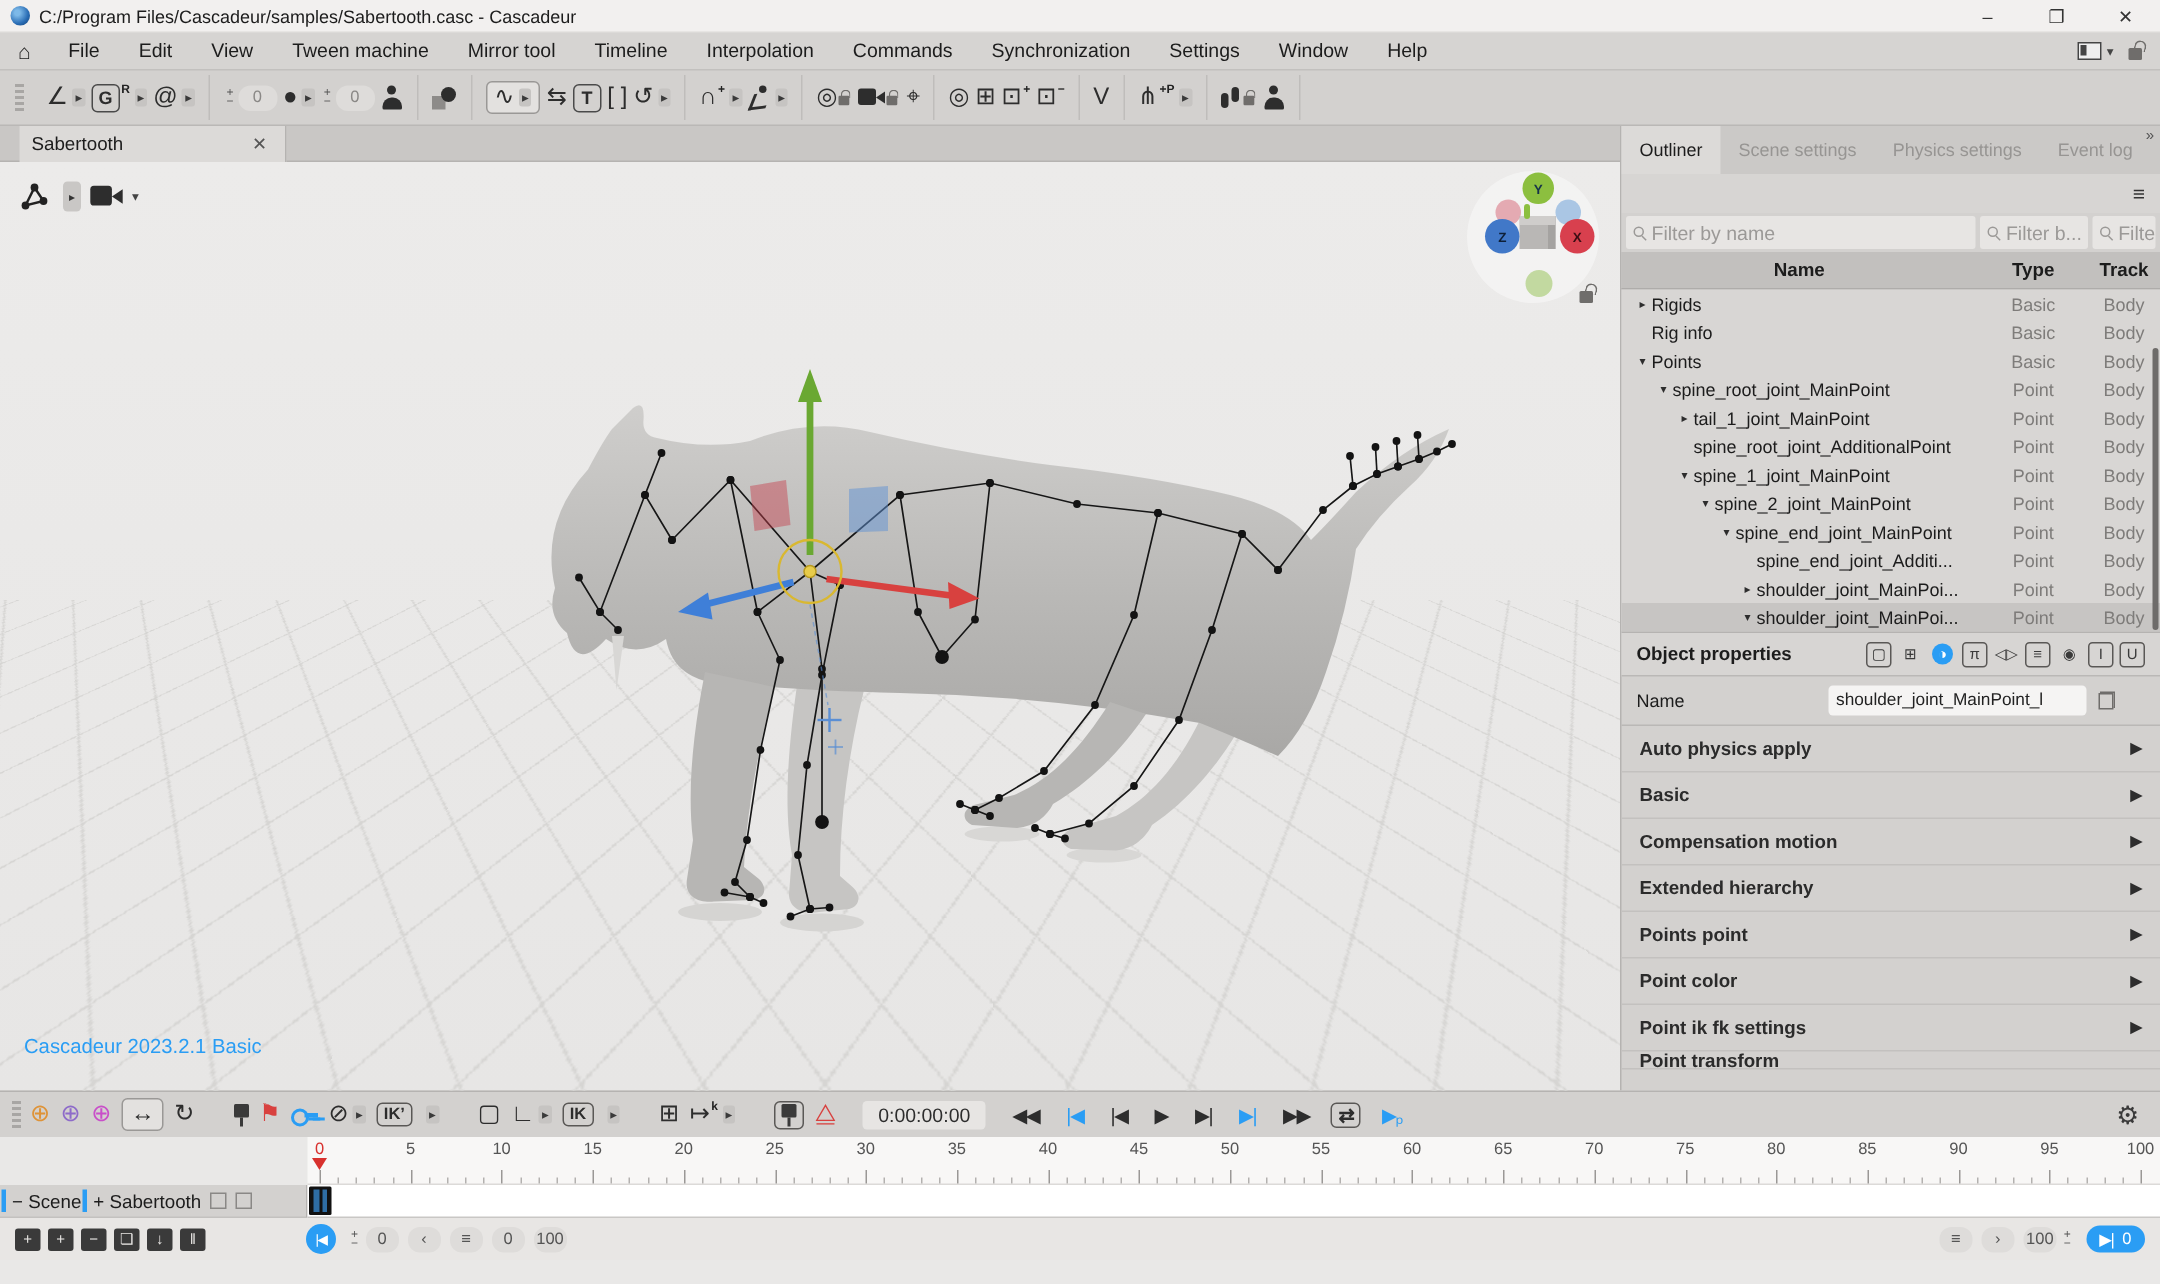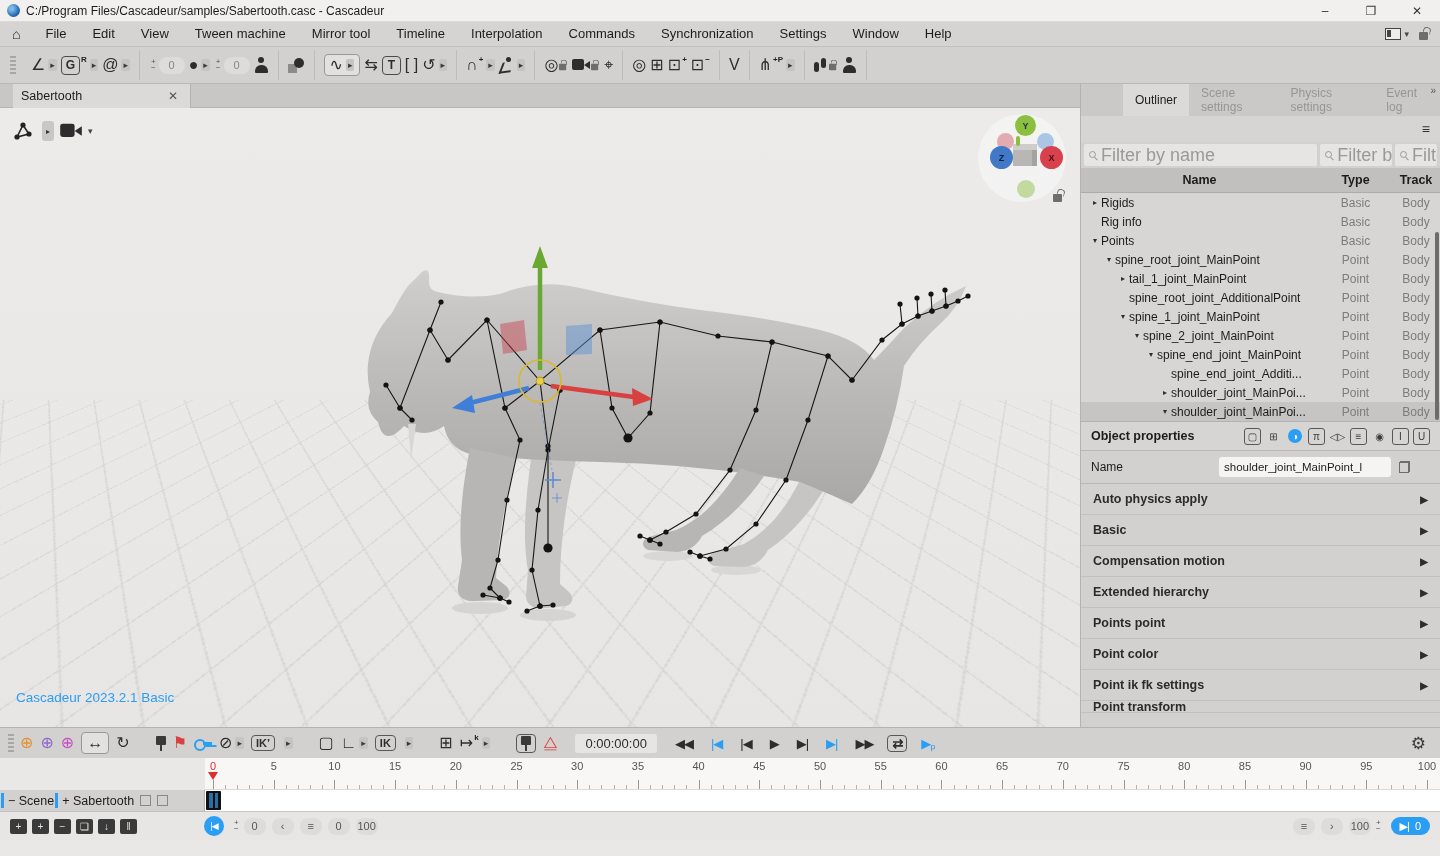--- a/index.html
+++ b/index.html
@@ -70,25 +70,25 @@
   .axisw .halo { position:absolute; inset:2px; border-radius:50%; background:rgba(252,252,252,.45); }
   .ball { position:absolute; border-radius:50%; display:flex; align-items:center; justify-content:center; font-size:9px; font-weight:bold; color:#16324a; }
   .cube { position:absolute; left:37px; top:32px; width:24px; height:22px; background:#b9b7b5; box-shadow:inset 0 6px 0 #cfcdcb, inset -5px 0 0 #a5a3a1; }
   .vlock { position:absolute; right:6px; bottom:2px; }
 
   
   .rpanel { position:absolute; top:84px; left:1080px; width:360px; height:643px; background:#d3d1cf; border-left:1px solid #b5b3b1; font-size:12px; }
   .rtabs { display:flex; height:32px; background:#cbc9c7; align-items:stretch; position:relative; }
   .rtab { padding:0 12px; display:flex; align-items:center; color:#97959% } 
   .rtab { color:#979593; }
-  .rtab.active { background:#dcdad8; color:#1c1c1c;margin-left:42px; }
+  .rtab.active { background:#dcdad8; color:#1c1c1c; }
   .overflow-ic { position:absolute; right:4px; top:1px; font-size:10px; color:#555; }
   .hamrow { height:26px; background:#d7d5d3; display:flex; align-items:center; justify-content:flex-end; padding-right:10px; font-size:14px; color:#333; }
   .filterrow { height:26px; display:flex; gap:3px; padding:2px 3px; background:#d3d1cf; }
-  .filterbox { background:#e7e5e3; border-radius:2px; display:flex; align-items:center; gap:4px; padding:0 5px; color:#9b9997; font-size:18px; overflow:hidden; white-space:nowrap; }
+  .filterbox { background:#e7e5e3; border-radius:2px; display:flex; align-items:center; gap:4px; padding:0 5px; color:#9b9997; font-size:13px; overflow:hidden; white-space:nowrap; }
   .mag { width:8px; height:8px; position:relative; flex:none; }
   .mag::before { content:""; position:absolute; left:0; top:0; width:5px; height:5px; border:1.3px solid #9b9997; border-radius:50%; }
   .mag::after { content:""; position:absolute; right:0; bottom:0; width:3.5px; height:1.3px; background:#9b9997; transform:rotate(45deg); }
   .colhdr { height:25px; background:#c2c0be; display:flex; align-items:center; font-weight:bold; font-size:12.5px; border-bottom:1px solid #aeacaa; }
   .c-name { width:237px; text-align:center; }
   .c-type { width:75px; text-align:center; }
   .c-track { width:46px; text-align:center; }
   .treerows { background:#d8d6d4; }
   .trow { height:19px; display:flex; align-items:center; font-size:12px; }
   .trow.selected { background:#c7c5c3; }

